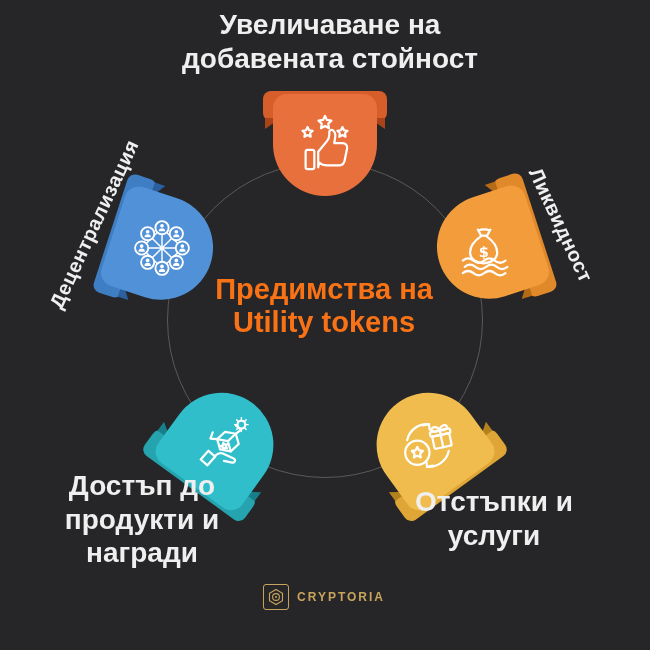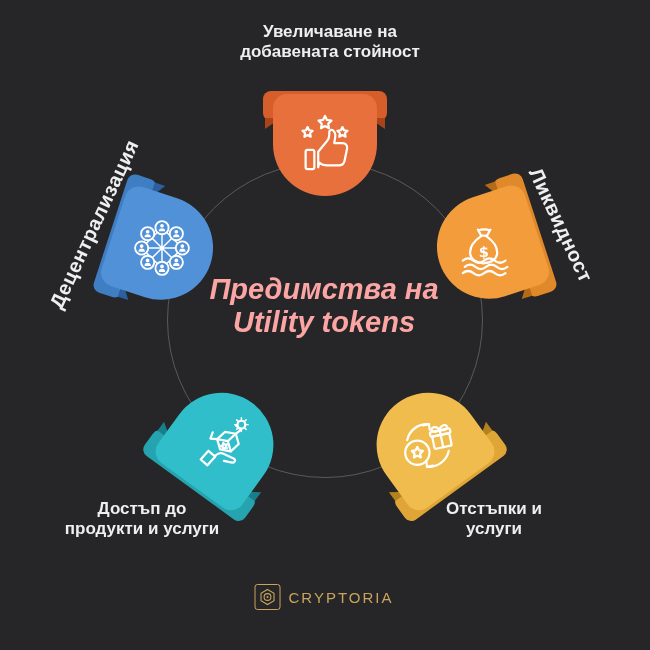--- a/index.html
+++ b/index.html
@@ -19,36 +19,36 @@
   .fold.fr{right:15px;border-top:11px solid var(--fold);border-left:16px solid transparent}
   .badge{position:absolute;left:23px;top:5px;width:104px;height:102px;
          border-radius:14px 14px 52px 52px;background:var(--c);
          display:flex;align-items:center;justify-content:center}
   .ic{width:62px;height:62px;transform:rotate(calc(-1 * var(--rot)))}
   .ic .ln{fill:none;stroke:#fff;stroke-width:2.3;stroke-linecap:round;stroke-linejoin:round}
   .ic .thin{fill:none;stroke:#fff;stroke-width:1.5;stroke-linecap:round}
   .ic .nn{fill:var(--c);stroke:#fff;stroke-width:1.9}
   .ic .solid{fill:#fff;stroke:none}
 
-  .node-label{position:absolute;color:#efefef;font-weight:bold;font-size:17px;
+  .node-label{position:absolute;color:#efefef;font-weight:bold;font-size:28px;
               line-height:1.2;text-align:center;white-space:pre-line;
               transform:translate(-50%,-50%)}
   .rot-label{white-space:nowrap;font-size:20px;letter-spacing:.5px}
   .rot-cw{transform:translate(-50%,-50%) rotate(65deg)}
   .rot-ccw{transform:translate(-50%,-50%) rotate(-65deg)}
 
   .title{position:absolute;left:324px;top:306px;transform:translate(-50%,-50%);
          font-weight:bold;font-size:29px;line-height:1.14;text-align:center;
          white-space:pre-line;color:#e9df8f}
 
   .logo{position:absolute;left:324px;top:597px;transform:translate(-50%,-50%);
         display:flex;align-items:center;gap:8px;color:#c9a45c}
   .logo-box{width:26px;height:26px;border:1.5px solid currentColor;border-radius:3px;
             display:flex;align-items:center;justify-content:center}
-  .logo-text{font-size:15px;font-weight:normal;letter-spacing:2px}
+  .logo-text{font-size:12px;font-weight:bold;letter-spacing:2px}
 </style>
 </head>
 <body style="background: rgb(38, 38, 40);">
 
 <div class="stage">
 
   <div class="ring" style="border-color: rgb(90, 90, 90);"></div>
 
   <div class="node" style="left: 250px; top: 89px; --rot: 0deg; --c: #e8703c; --band: #d55e2b; --fold: #a8431a;">
     <div class="band"></div>
@@ -187,24 +187,24 @@
       </svg>
     </div>
   </div>
 
   <div class="node-label" style="left:330px;top:42px;width:300px">Увеличаване на
 добавената стойност</div>
   <div class="node-label rot-label rot-cw" style="left:561px;top:225px">Ликвидност</div>
   <div class="node-label" style="left:494px;top:519px;width:180px">Отстъпки и
 услуги</div>
   <div class="node-label" style="left:142px;top:519px;width:260px">Достъп до
-продукти и услуги</div>
+продукти и награди</div>
   <div class="node-label rot-label rot-ccw" style="left:94px;top:224px">Децентрализация</div>
 
-  <div class="title" style="color: #fca5a5; font-style: italic;">Предимства на
+  <div class="title" style="color: #f97316;">Предимства на
 Utility tokens</div>
 
   <div class="logo" style="color: rgb(201, 164, 92);">
     <span class="logo-box">
       <svg width="18" height="18" viewBox="0 0 18 18" fill="none" stroke="currentColor" stroke-width="1.1">
         <polygon points="9,1.5 15.5,5.2 15.5,12.8 9,16.5 2.5,12.8 2.5,5.2"></polygon>
         <circle cx="9" cy="9" r="3.4"></circle>
         <circle cx="9" cy="9" r="1" fill="currentColor" stroke="none"></circle>
       </svg>
     </span>

